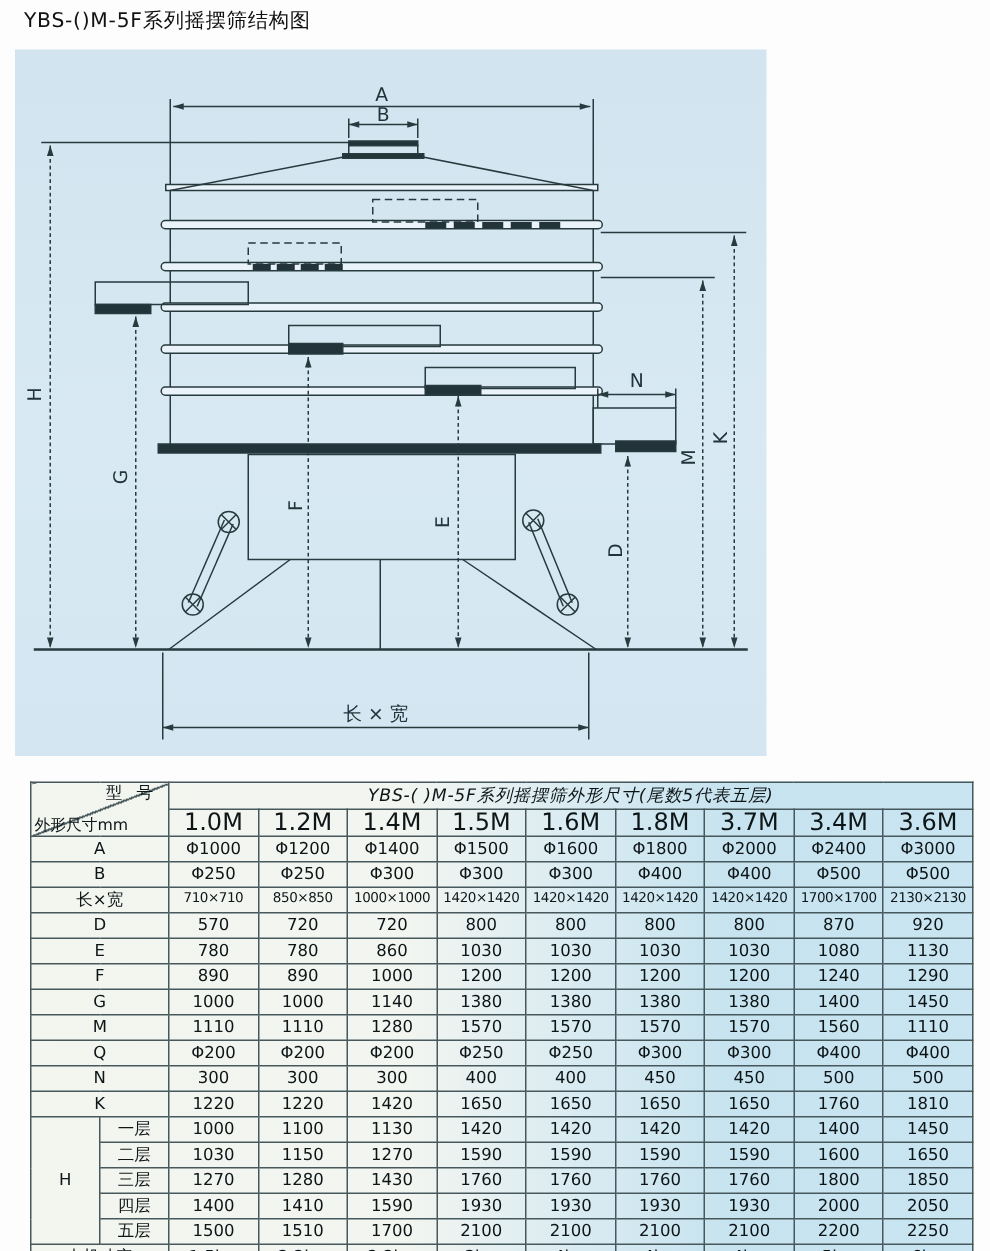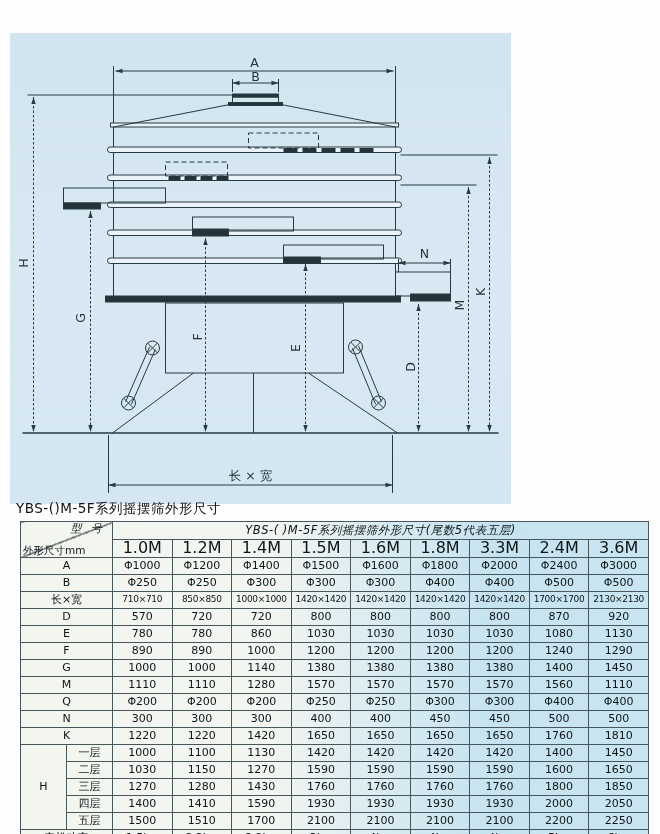--- a/index.html
+++ b/index.html
@@ -18,29 +18,30 @@
      line-height:1.05;white-space:nowrap;overflow:hidden;}
   table.spec tr.hd td{height:17px;}
   td.span-head{font-size:11.5px;letter-spacing:.5px;font-style:italic;}
   td.model{font-size:16px;}
   td.lbl{font-size:11px;}
   td.val{font-size:11px;}
   td.val.small{font-size:9px;letter-spacing:-.3px;margin-left:20px;}
   td.corner{position:relative;padding:0;
      background-image:linear-gradient(to bottom right,transparent calc(50% - .7px),
         #46585c calc(50% - .7px),#46585c calc(50% + .7px),transparent calc(50% + .7px));}
-  td.corner .ct{position:absolute;top:1px;right:7px;font-size:11px;letter-spacing:3px;font-style:italic;}
+  td.corner .ct{position:absolute;top:1px;right:7px;font-size:11px;letter-spacing:3px;}
   td.corner .cb{position:absolute;bottom:1px;left:2px;font-size:10.5px;margin-top:20px;}
   .dimtext{font-size:12.5px;fill:#22343a;}
 </style>
 </head>
 <body>
 
 <div class="page">
 
+  <div class="title1">YBS-()M-5F系列摇摆筛结构图</div>
 
   <div class="photo">
     <svg viewBox="0 0 500 471" width="501" height="471">
       <g stroke="#273a3e" stroke-width="1" fill="none">
 
         <line x1="12" y1="400" x2="488" y2="400" stroke-width="1.6"></line>
 
         <line x1="98" y1="402" x2="98" y2="460"></line>
         <line x1="382" y1="402" x2="382" y2="460"></line>
         <line x1="98" y1="452" x2="382" y2="452"></line>
@@ -150,21 +151,20 @@
         <text x="187" y="308" text-anchor="middle" transform="rotate(-90 187 304)">F</text>
         <text x="285" y="319" text-anchor="middle" transform="rotate(-90 285 315)">E</text>
         <text x="400" y="338" text-anchor="middle" transform="rotate(-90 400 334)">D</text>
         <text x="449" y="276" text-anchor="middle" transform="rotate(-90 449 272)">M</text>
         <text x="470" y="263" text-anchor="middle" transform="rotate(-90 470 259)">K</text>
         <text x="240" y="447" text-anchor="middle">长 × 宽</text>
       </g>
     </svg>
   </div>
 
-  <div class="title2">YBS-()M-5F系列摇摆筛外形尺寸</div>
 
   <div class="tablewrap">
     <table class="spec">
       <colgroup>
         <col style="width:46px">
           <col style="width:46px">
         <col>
           <col>
           <col>
           <col>
@@ -182,22 +182,22 @@
             </td>
             <td colspan="9" class="span-head">YBS-( )M-5F系列摇摆筛外形尺寸(尾数5代表五层)</td>
           </tr>
           <tr class="hd">
             <td class="model">1.0M</td>
             <td class="model">1.2M</td>
             <td class="model">1.4M</td>
             <td class="model">1.5M</td>
             <td class="model">1.6M</td>
             <td class="model">1.8M</td>
-            <td class="model">3.3M</td>
-            <td class="model">2.4M</td>
+            <td class="model">3.7M</td>
+            <td class="model">3.4M</td>
             <td class="model">3.6M</td>
           </tr>
           <tr>
             <td colspan="2" class="lbl">A</td>
             <td class="val">Φ1000</td>
             <td class="val">Φ1200</td>
             <td class="val">Φ1400</td>
             <td class="val">Φ1500</td>
             <td class="val">Φ1600</td>
             <td class="val">Φ1800</td>

